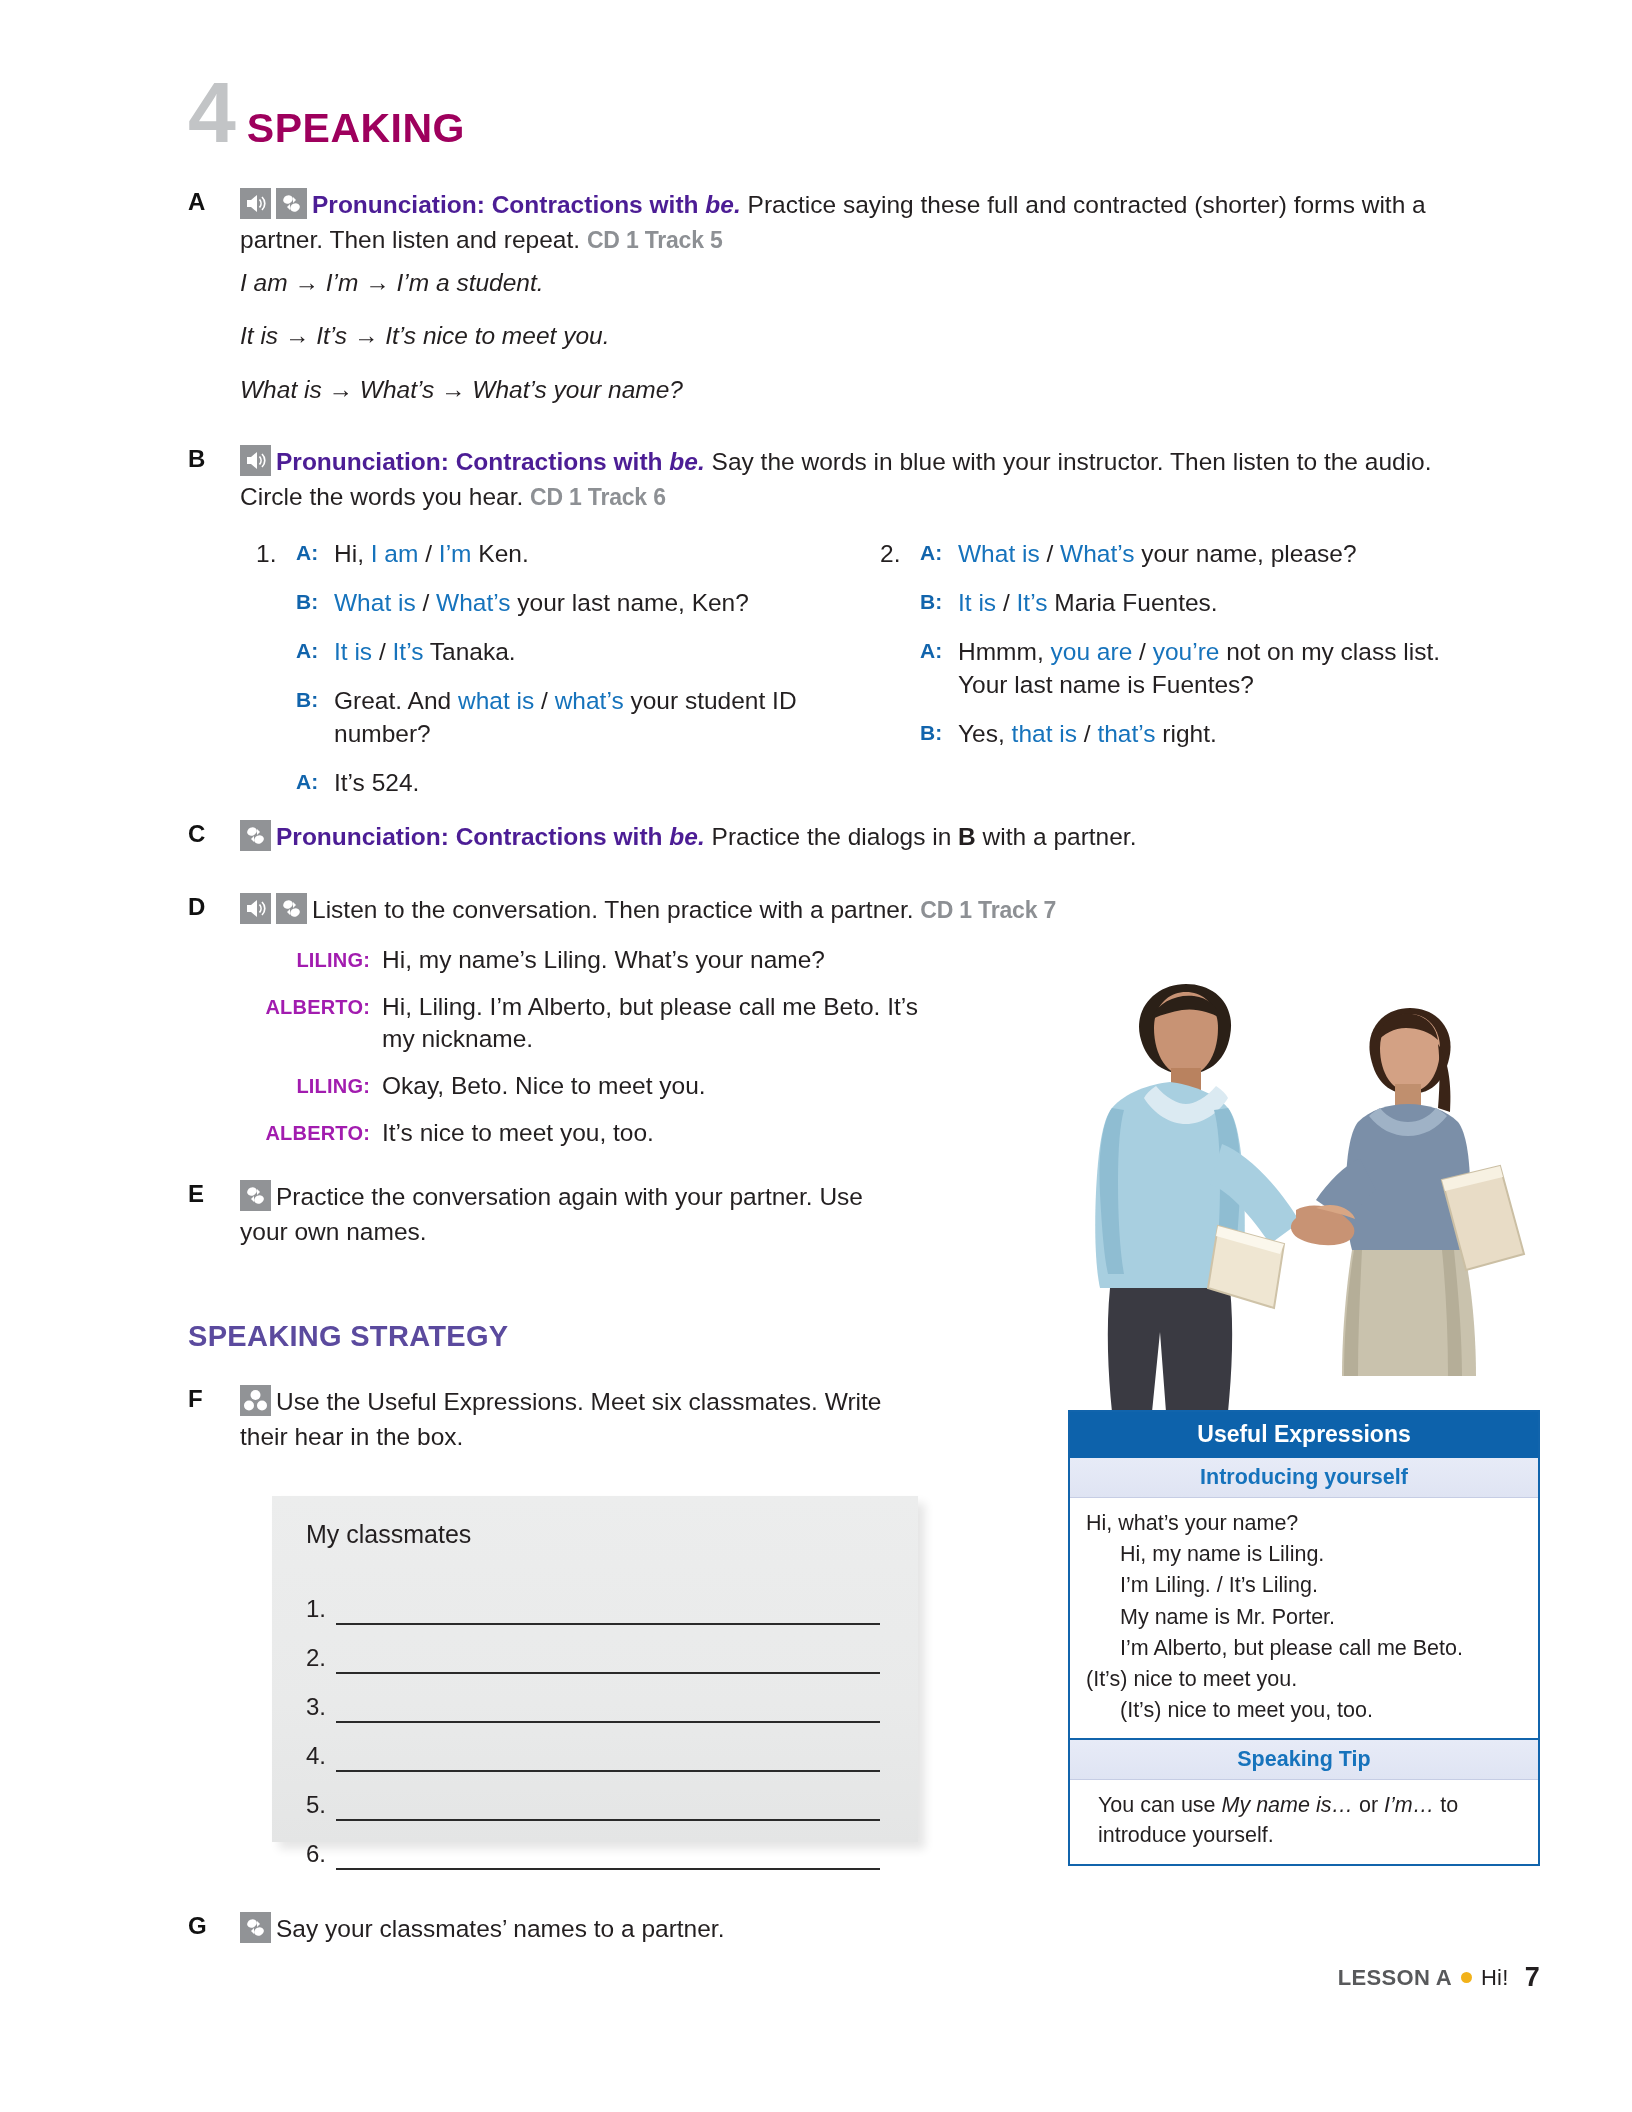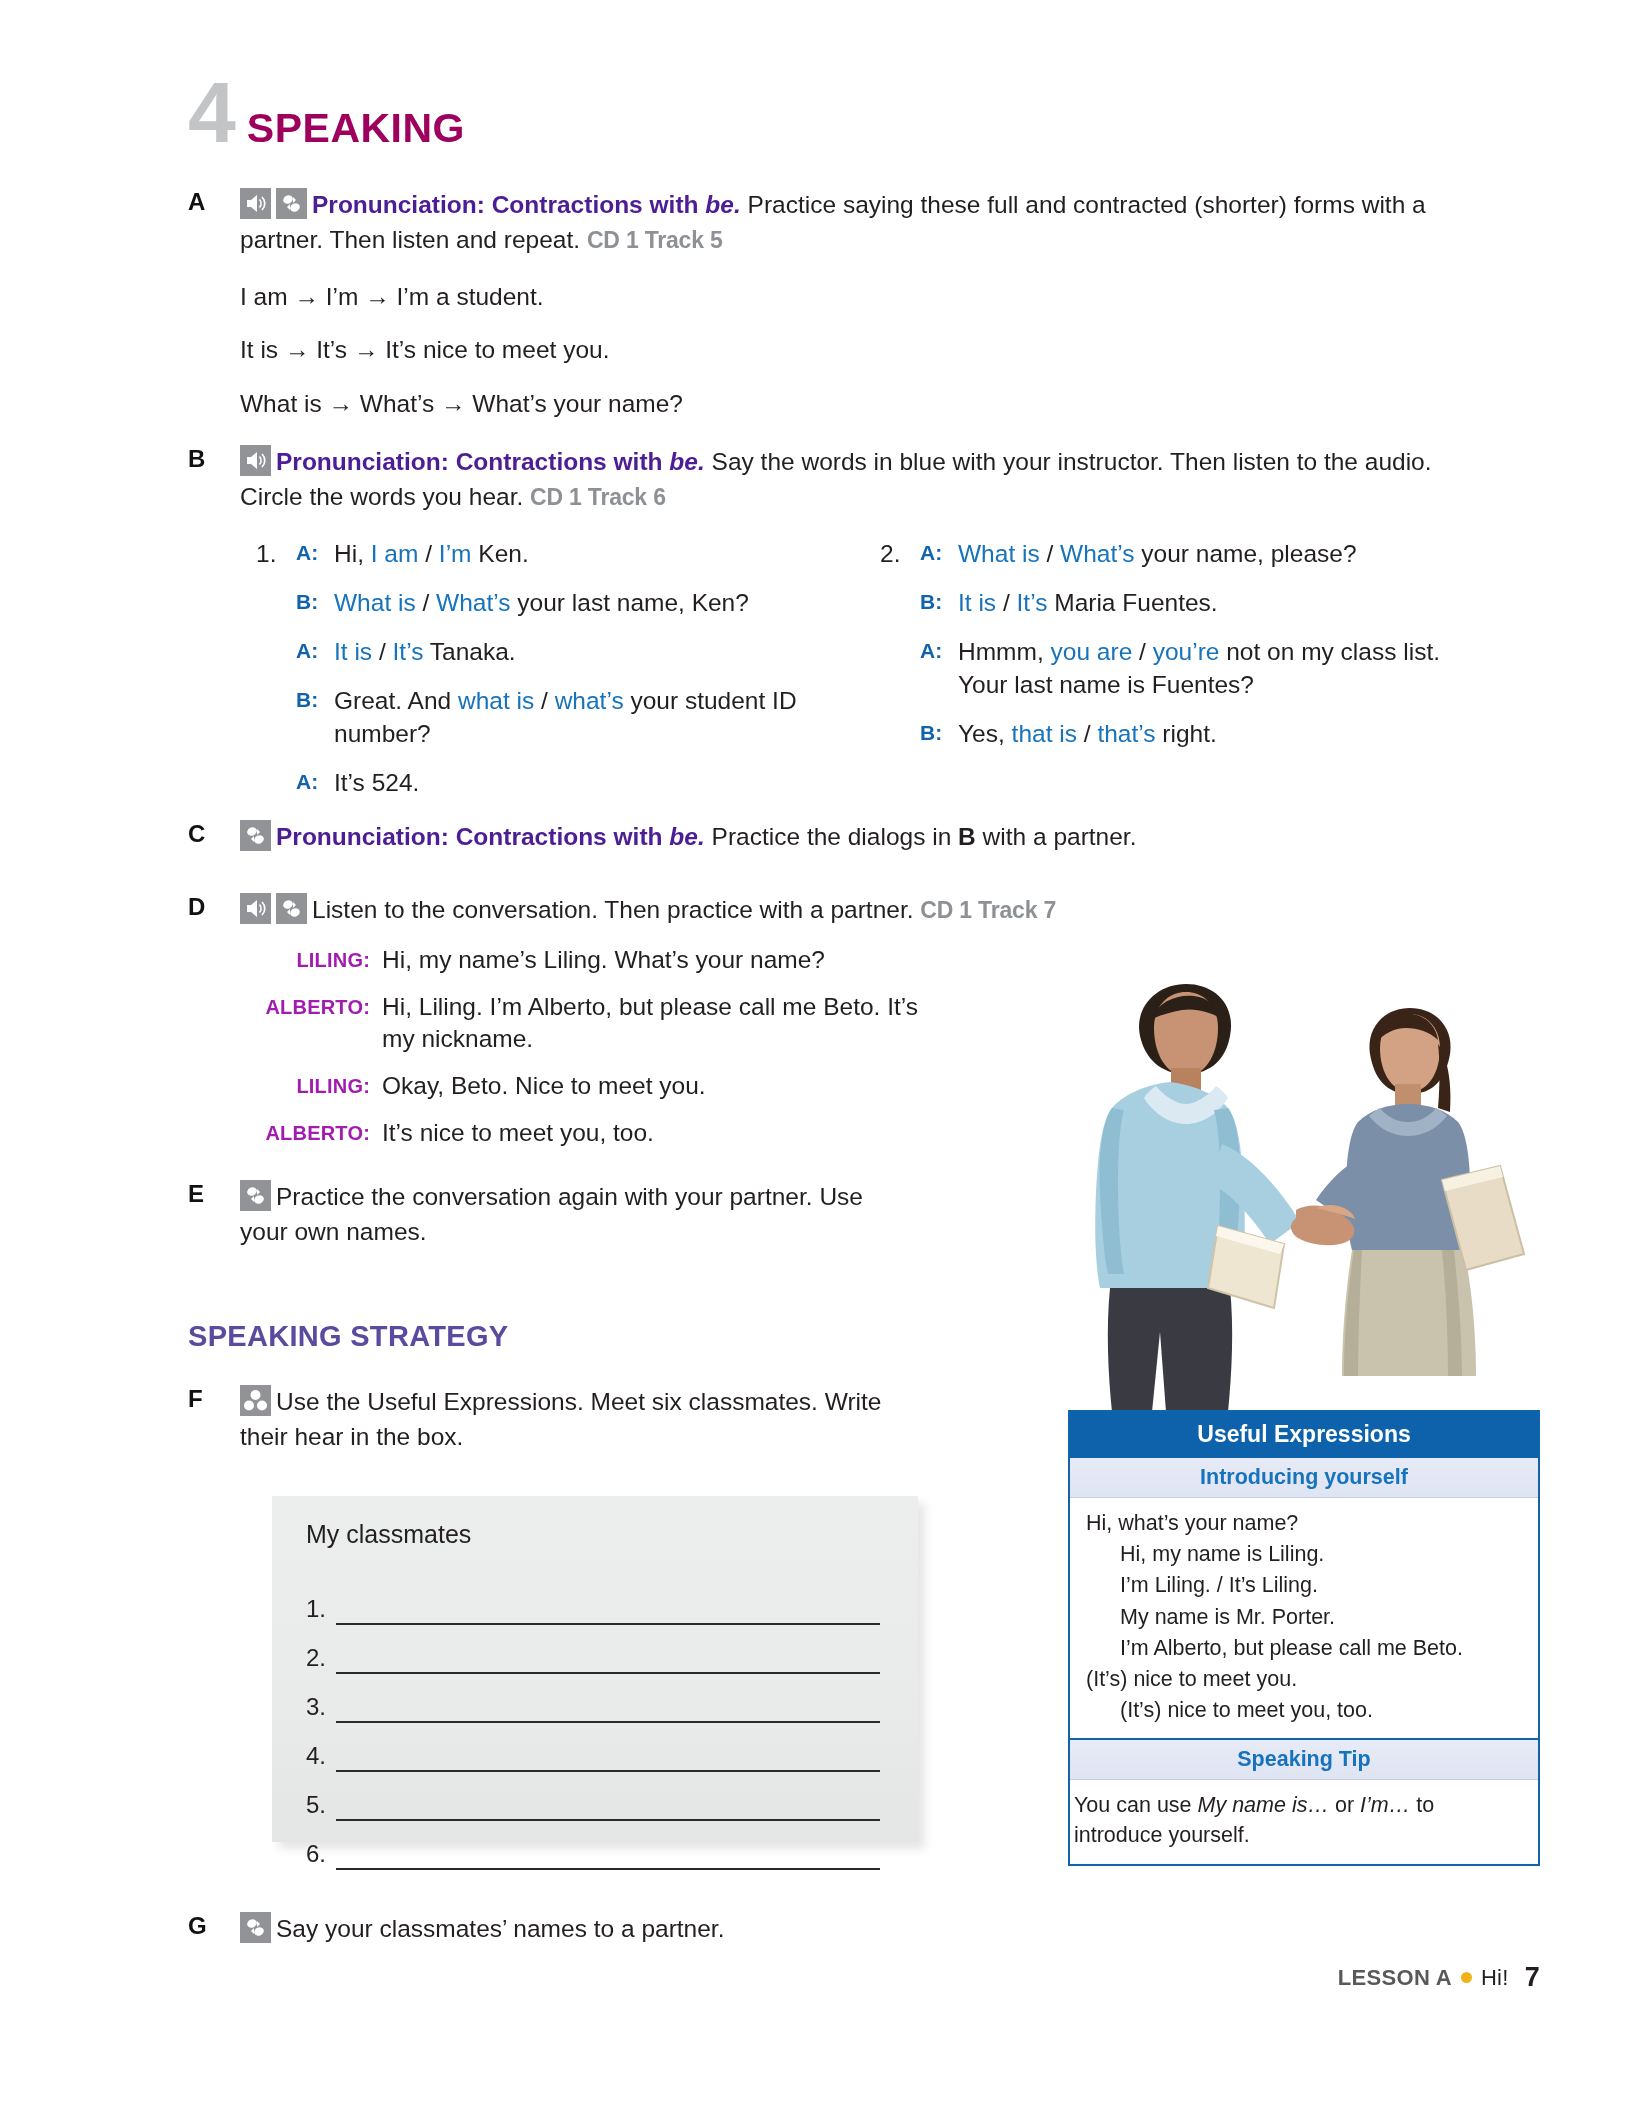--- a/index.html
+++ b/index.html
@@ -75,21 +75,21 @@
   }
   .red-lead i { font-style: italic; }
   .cd-track {
     color: #8d9094;
     font-weight: bold;
     font-size: 23px;
     letter-spacing: -0.2px;
   }
 
   
-  .a-lines { margin-top: 22px; }
+  .a-lines { margin-top: 8px; font-style: italic; }
   .a-lines div { margin-bottom: 19px; font-size: 24.5px; }
 
   
   .dialog-cols {
     position: absolute;
     top: 0;
     left: 0;
     width: 1270px;
   }
   .dcol { position: absolute; top: 0; }
@@ -191,21 +191,21 @@
     font-size: 21.5px;
     font-weight: bold;
     text-align: center;
     padding: 7px 0 7px;
     border-bottom: 1px solid #c6cde4;
   }
   .ue-list { padding: 10px 14px 12px 16px; }
   .ue-list .l0 { font-size: 21.5px; line-height: 1.45; color: #231f20; }
   .ue-list .l1 { font-size: 21.5px; line-height: 1.45; color: #231f20; padding-left: 34px; }
   .ue-tip-body {
-    padding: 10px 16px 14px 4px;
+    padding: 10px 16px 14px 28px;
     font-size: 21.5px;
     line-height: 1.4;
     color: #231f20;
   }
   .ue-tip-body i { font-style: italic; }
   .ue-divider { border-top: 2px solid #1164ac; }
 
   
   .footer {
     position: absolute;

